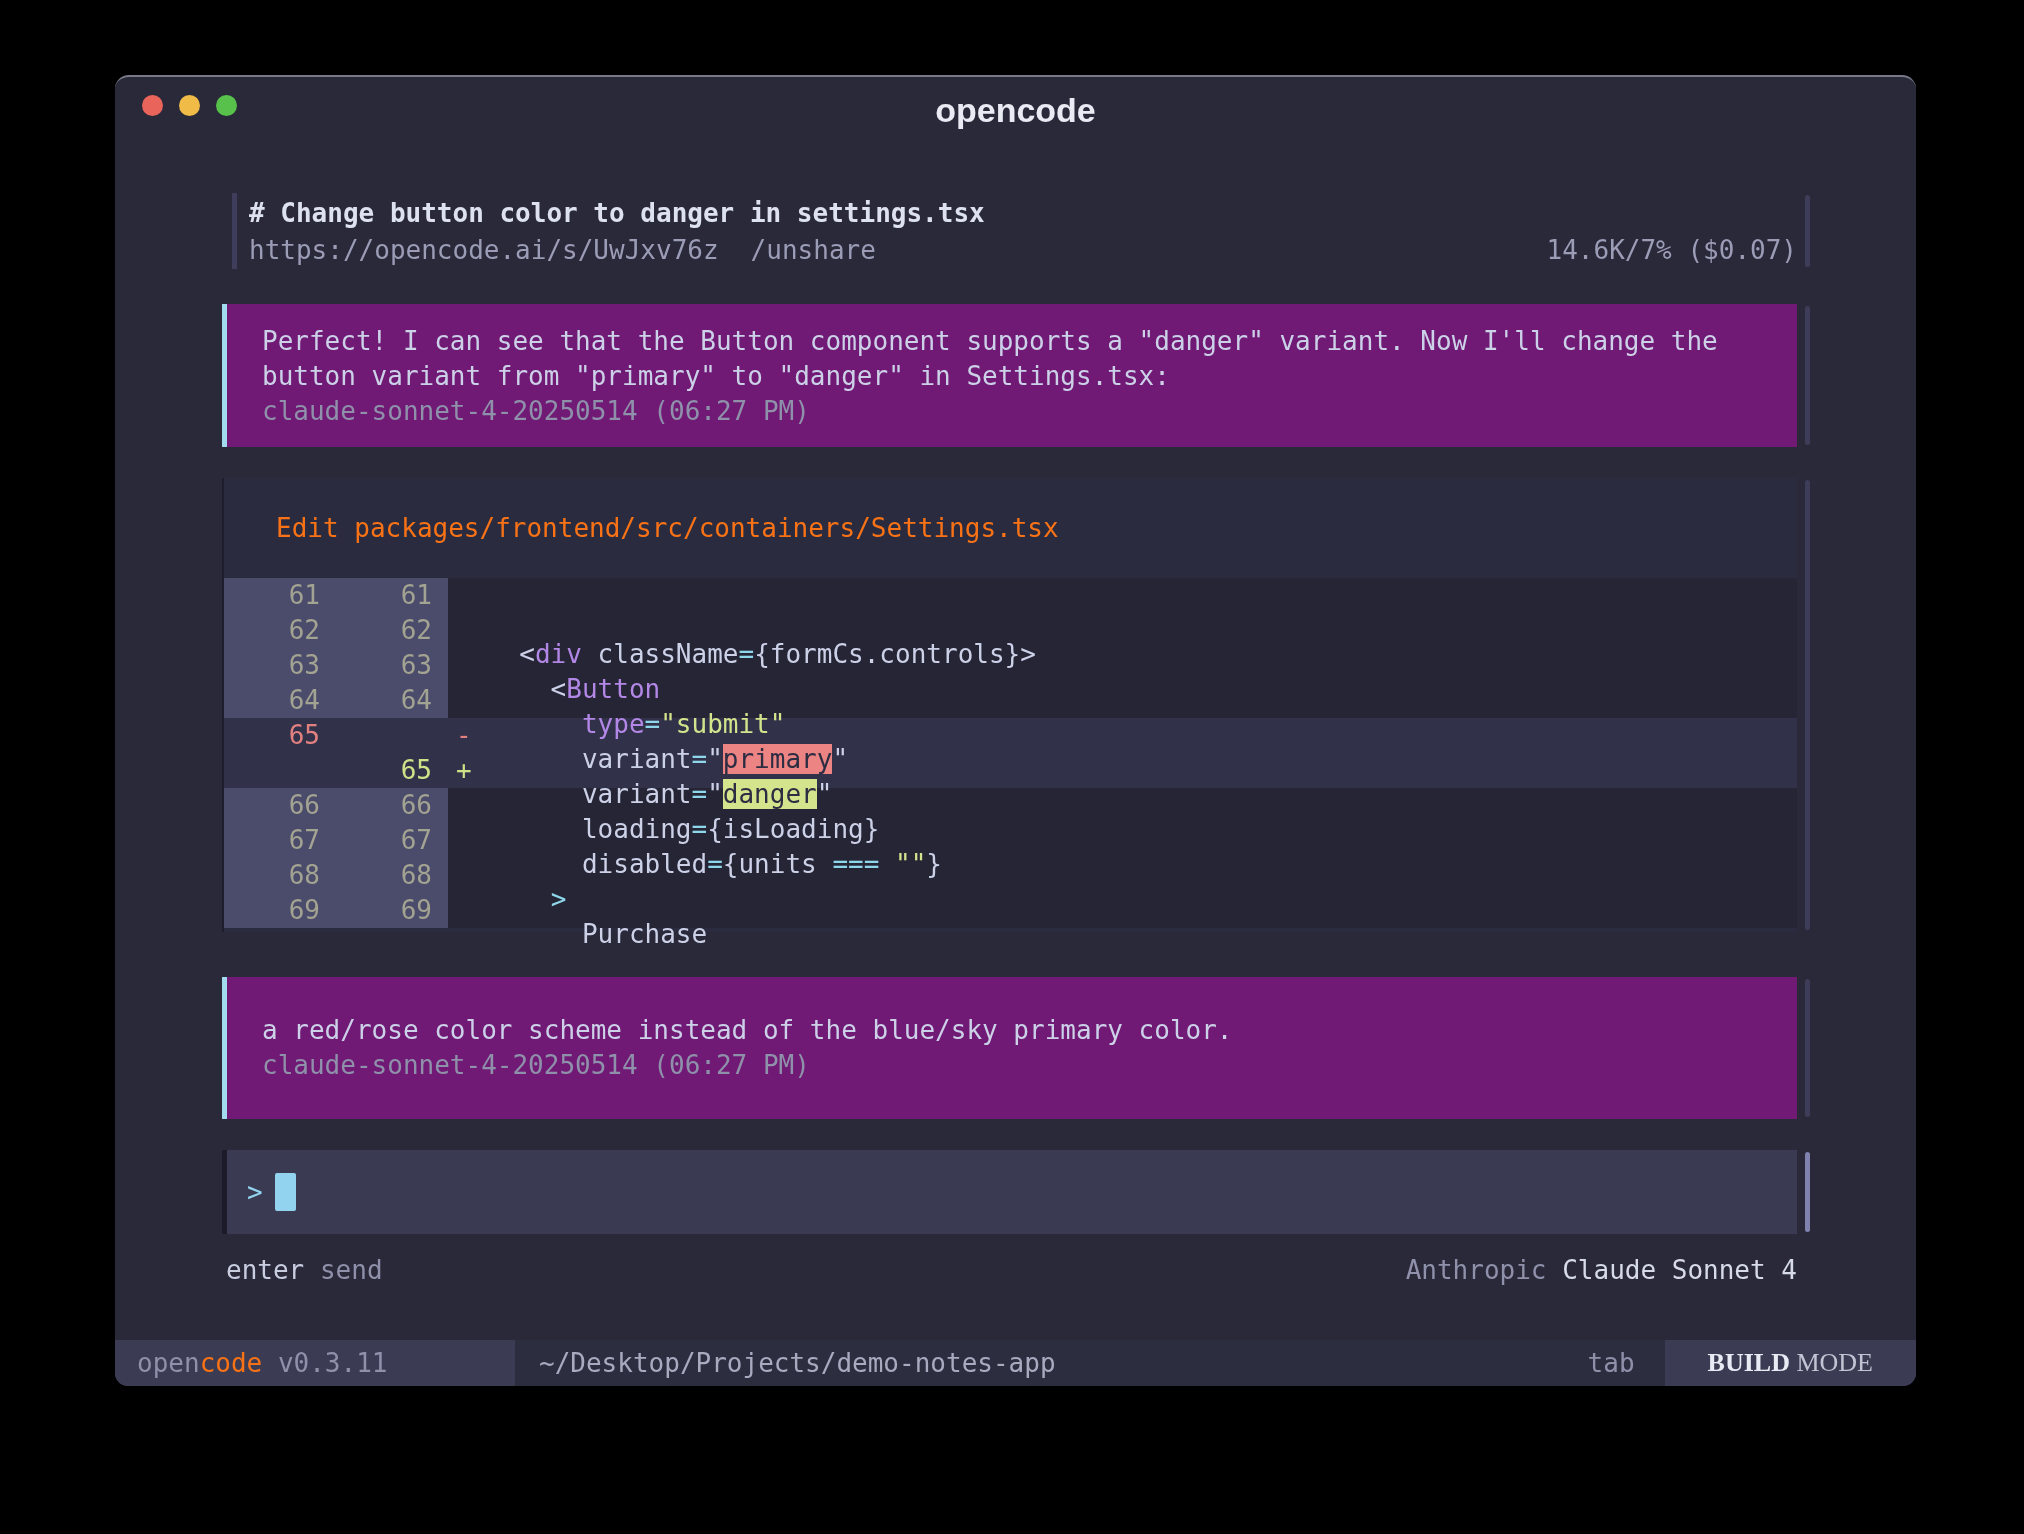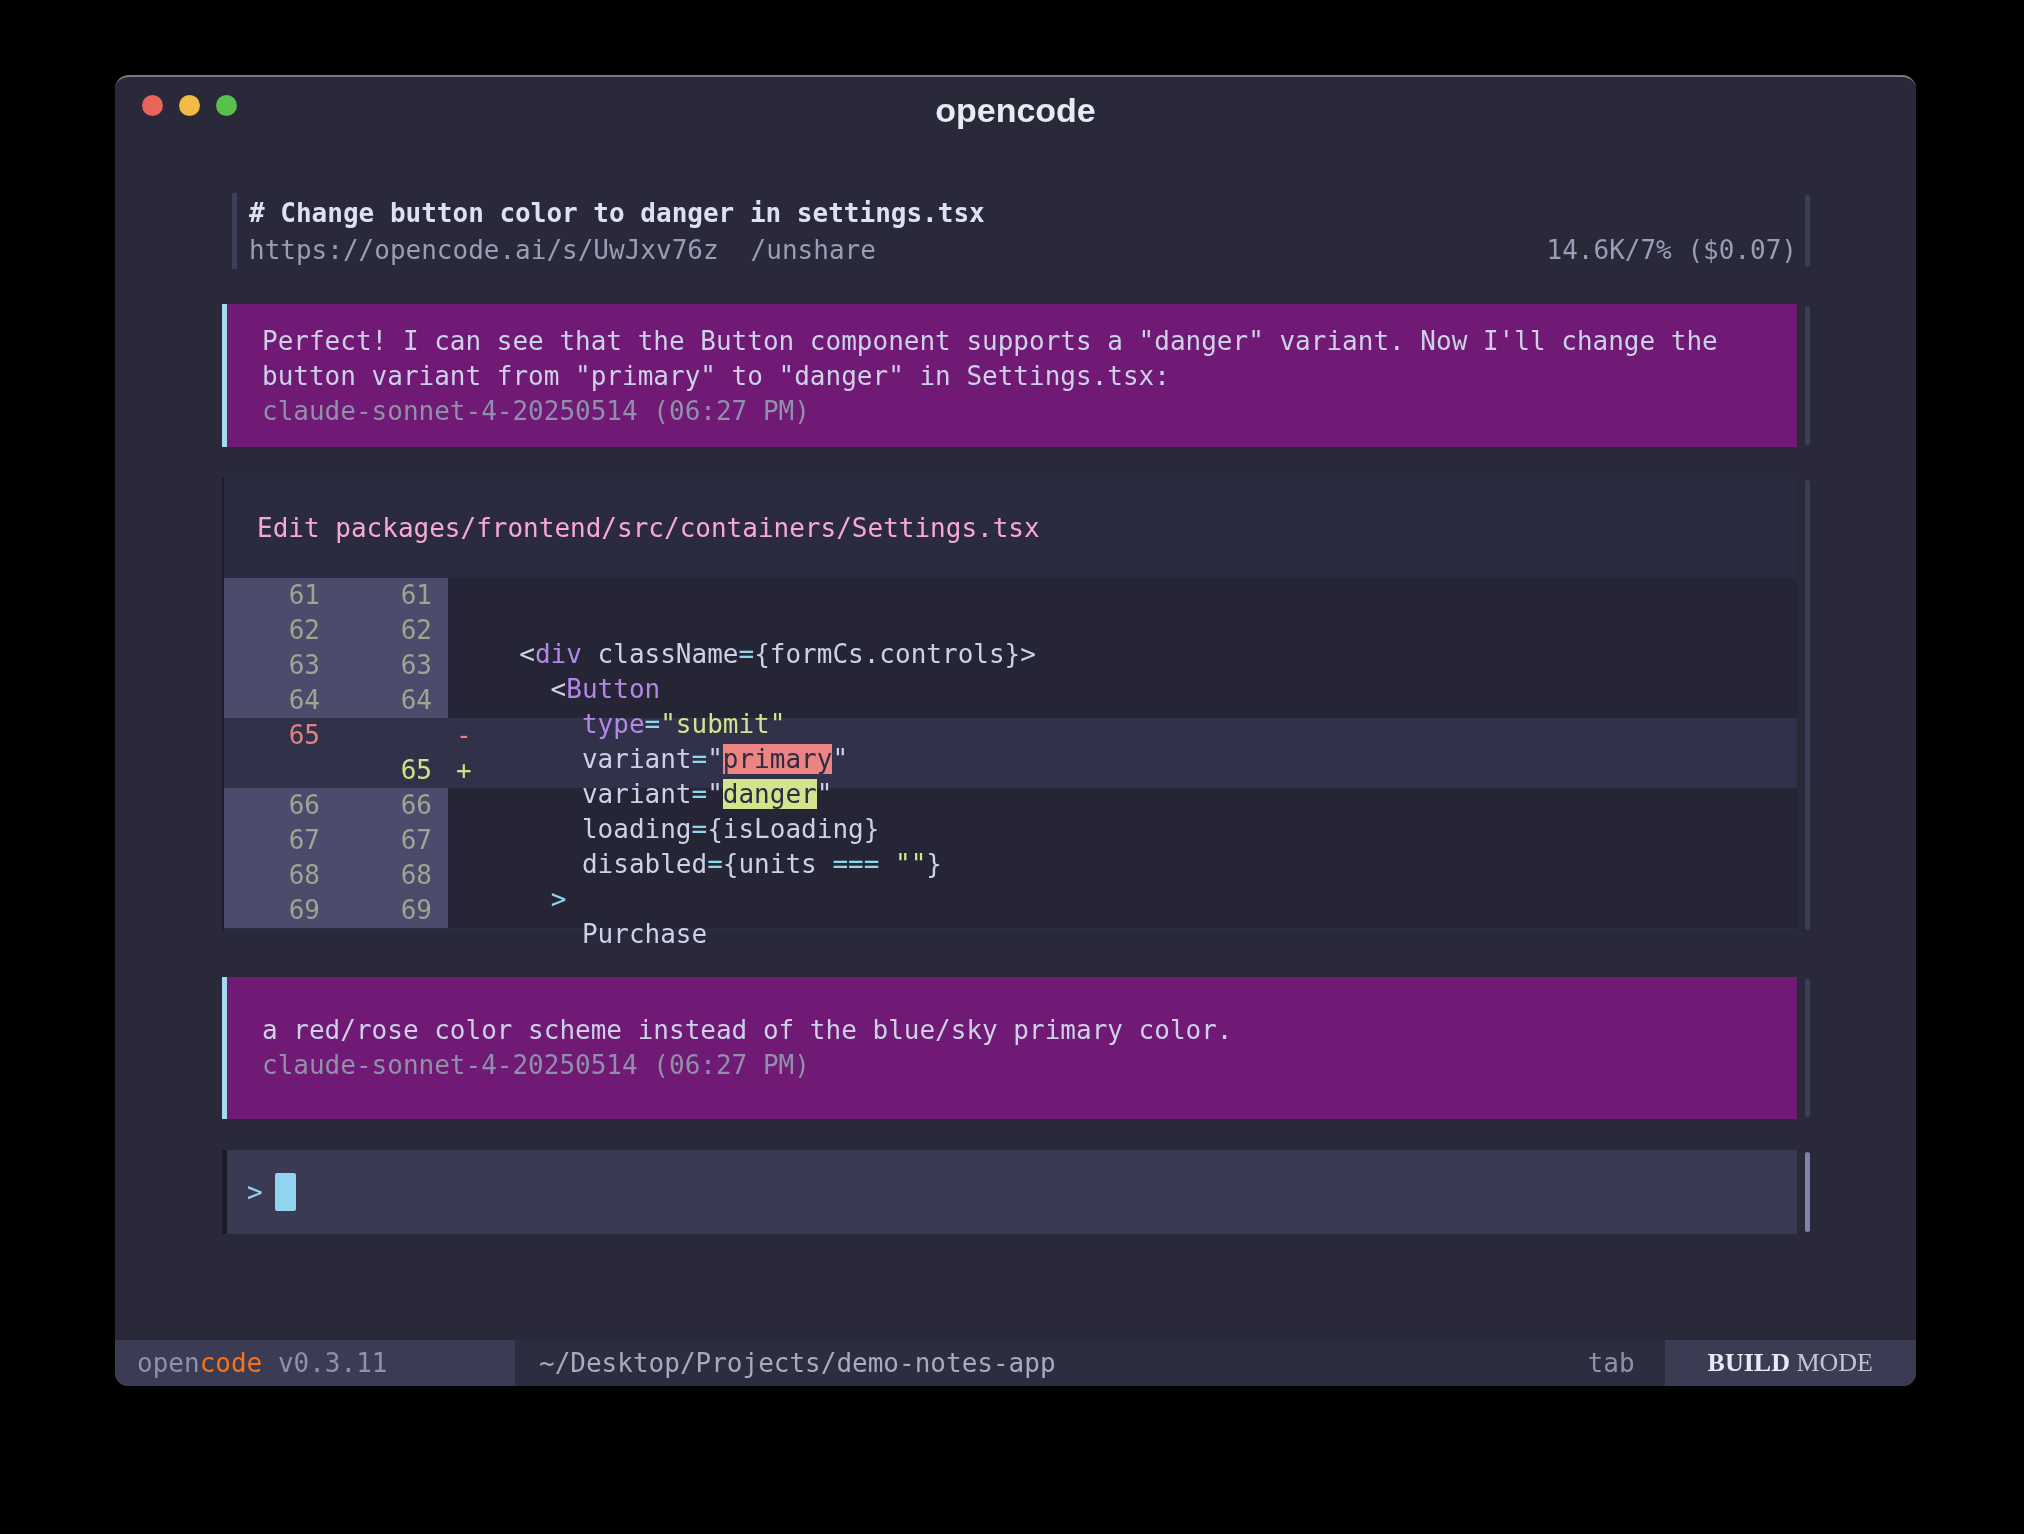--- a/index.html
+++ b/index.html
@@ -45,21 +45,21 @@
     line-height:35px; margin-top:35px;
   }
   .msg-block.second { margin-top:45px; padding:36px 0 36px 35px; }
   .msg-line { color:#ccd1e8; }
   .msg-meta { color:#8f90aa; }
   
   .tool-block {
     margin-top:31px; background:#2b2b3f; border-left:2px solid #1d1d2b;
     padding:32px 0 4px 0;
   }
-  .tool-title { color:#f9a8d4; padding-left:33px; line-height:36px; margin-bottom:32px; }
+  .tool-title { color:#f97316; padding-left:52px; line-height:36px; margin-bottom:32px; }
   .diff { background:#252535; }
   .diff-row { display:flex; height:35px; line-height:35px; }
   .diff-row .gut { display:flex; width:224px; flex:0 0 224px; }
   .gut-old, .gut-new { width:112px; text-align:right; padding-right:16px; color:#a3a392; }
   .diff-row.ctx .gut { background:#4b4b6c; }
   .diff-row.del, .diff-row.add { background:#313149; }
   .diff-row.del .gut-old { color:#e38181; }
   .diff-row.add .gut-new { color:#cfe287; }
   .sign { width:40px; flex:0 0 40px; padding-left:8px; }
   .diff-row.del .sign { color:#e38181; }
@@ -220,20 +220,30 @@
     <section class="msg-block second">
       <div class="msg-line">a red/rose color scheme instead of the blue/sky primary color.</div>
       <div class="msg-meta">claude-sonnet-4-20250514 (06:27 PM)</div>
     </section>
 
     <section class="input-box">
       <span class="prompt">&gt;</span>
       <span class="cursor"></span>
     </section>
 
+    <div class="hint-row">
+      <div class="hint-left">
+        <span class="key">enter</span>
+        <span class="dim">send</span>
+      </div>
+      <div class="hint-right">
+        <span class="dim">Anthropic</span>
+        <span class="bright">Claude Sonnet 4</span>
+      </div>
+    </div>
 
   </div>
 
   <div class="statusbar">
     <div class="seg seg-left"><span class="dim">open</span><span class="b">code</span><span class="dim"> v0.3.11</span></div>
     <div class="cwd">~/Desktop/Projects/demo-notes-app</div>
     <div class="spacer"></div>
     <div class="tabhint dim">tab</div>
     <div class="seg seg-mode"><span class="b">BUILD</span><span> MODE</span></div>
   </div>

